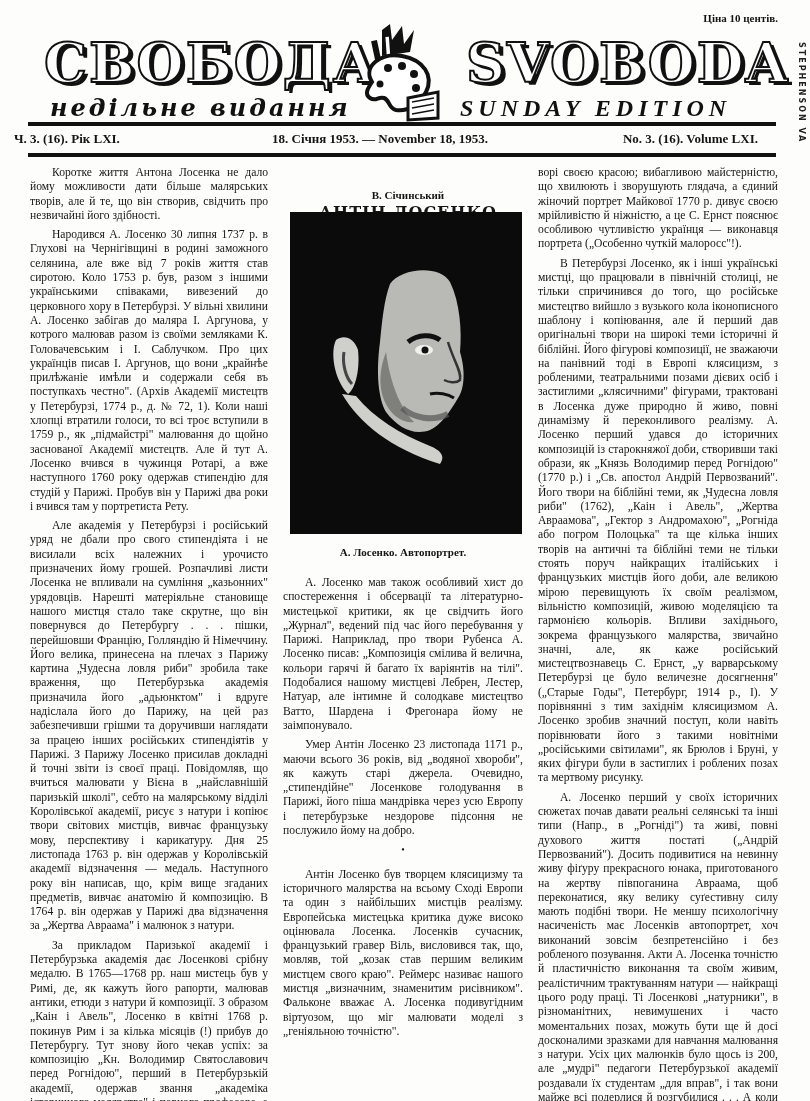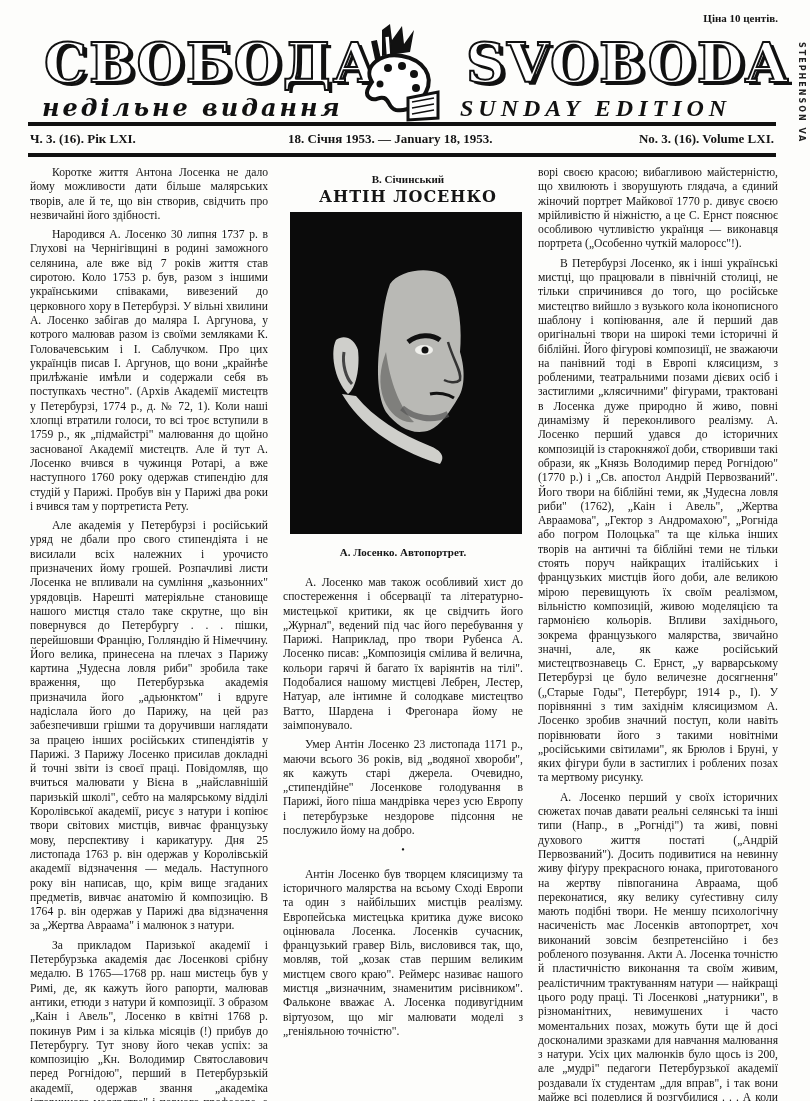--- a/index.html
+++ b/index.html
@@ -19,47 +19,47 @@
     position: absolute; top: 14px; font-family: "DejaVu Serif", serif; font-weight: bold;
     font-size: 54px; letter-spacing: 2px; color: #fff;
     -webkit-text-stroke: 2px #111; text-shadow: 4px 3px 0 #111; line-height: 1;
   }
   .mast-title.ua { left: 14px; text-align: right; }
   .mast-title.en { left: 436px; }
   .mast-sub {
     position: absolute; top: 74px; font-family: "DejaVu Serif", serif; font-style: italic; font-weight: bold;
     font-size: 24px; letter-spacing: 3px; color: #111; line-height: 1;
   }
-  .mast-sub.ua { left: 12px; }
+  .mast-sub.ua { left: 20px; }
   .mast-sub.en { left: 430px; letter-spacing: 5px; font-family: Liberation Serif, serif; }
   .emblem { position: absolute; left: 322px; top: 0; width: 90px; height: 100px; }
 
   .rule { position: absolute; left: 28px; width: 748px; background: #111; }
   .rule.r1 { top: 122px; height: 4px; }
   .rule.r2 { top: 153px; height: 4px; }
   .dateline {
-    position: absolute; top: 131px; left: 30px; width: 744px; height: 18px;
+    position: absolute; top: 131px; left: 14px; width: 744px; height: 18px;
     font-family: "Liberation Serif", serif; font-weight: bold; font-size: 13px;
   }
   .dateline span { position: absolute; top: 0; white-space: nowrap; }
   .dl-left { left: 0; }
   .dl-mid { left: 258px; }
   .dl-right { right: 0; }
 
   .col {
     position: absolute; top: 166px; font-family: "Liberation Serif", serif;
     font-size: 11.6px; line-height: 14.3px; text-align: justify; hyphens: auto;
   }
   .col p { margin: 0 0 5px 0; text-indent: 22px; }
   .c1 { left: 30px; width: 238px; }
   .c2-top { left: 288px; top: 172px; width: 240px; text-align: center; }
   .c2 { left: 283px; top: 576px; width: 240px; }
   .c3 { left: 538px; top: 166px; width: 240px; }
 
-  .byline { font-size: 11px; font-weight: bold; margin-bottom: 4px; }
+  .byline { font-size: 11px; font-weight: bold; margin-bottom: 4px; margin-top: 16px; }
   .headline { font-family: "DejaVu Serif", serif; font-size: 16px; font-weight: bold; letter-spacing: 1px; margin: 0; }
   .portrait {
     position: absolute; left: 290px; top: 212px; width: 232px; height: 322px;
     background: #0b0b0b; overflow: hidden;
   }
   .caption {
     position: absolute; left: 283px; top: 546px; width: 240px; text-align: center;
     font-family: "Liberation Serif", serif; font-size: 11px; font-weight: bold;
   }
   .divider-dot { text-align: center; margin: 4px 0 10px 0; font-size: 10px; text-indent: 0 !important; }
@@ -91,21 +91,21 @@
     <path d="M60 80 L82 76 M60 86 L82 82 M60 92 L82 88" stroke="#111" stroke-width="1.5"></path>
   </svg>
 
   <div class="mast-title en">SVOBODA</div>
   <div class="mast-sub en">SUNDAY EDITION</div>
 </div>
 
 <div class="rule r1"></div>
 <div class="dateline">
   <span class="dl-left">Ч. 3. (16). Рік LXI.</span>
-  <span class="dl-mid">18. Січня 1953. — January 18, 1953.</span>
+  <span class="dl-mid">18. Січня 1953. — November 18, 1953.</span>
   <span class="dl-right">No. 3. (16). Volume LXI.</span>
 </div>
 <div class="rule r2"></div>
 
 <div class="col c1">
   <p>Коротке життя Антона Лосенка не дало йому можливости дати більше малярських творів, але й те, що він створив, свідчить про незвичайні його здібності.</p>
   <p>Народився А. Лосенко 30 липня 1737 р. в Глухові на Чернігівщині в родині заможного селянина, але вже від 7 років життя став сиротою. Коло 1753 р. був, разом з іншими українськими співаками, вивезений до церковного хору в Петербурзі. У вільні хвилини А. Лосенко забігав до маляра І. Аргунова, у котрого малював разом із своїми земляками К. Головачевським і І. Саблучком. Про цих українців писав І. Аргунов, що вони „крайнѣе прилѣжаніе имѣли и содержали себя въ поступкахъ честно". (Архів Академії мистецтв у Петербурзі, 1774 р., д. № 72, 1). Коли наші хлопці втратили голоси, то всі троє вступили в 1759 р., як „підмайстрі" малювання до щойно заснованої Академії мистецтв. Але й тут А. Лосенко вчився в чужинця Ротарі, а вже наступного 1760 року одержав стипендію для студій у Парижі. Пробув він у Парижі два роки і вчився там у портретиста Рету.</p>
   <p>Але академія у Петербурзі і російський уряд не дбали про свого стипендіята і не висилали всіх належних і урочисто призначених йому грошей. Розпачливі листи Лосенка не впливали на сумління „казьонних" урядовців. Нарешті матеріяльне становище нашого мистця стало таке скрутне, що він повернувся до Петербургу . . . пішки, перейшовши Францію, Голляндію й Німеччину. Його велика, принесена на плечах з Парижу картина „Чудесна ловля риби" зробила таке враження, що Петербурзька академія призначила його „адьюнктом" і вдруге надіслала його до Парижу, на цей раз забезпечивши грішми та доручивши наглядати за працею інших російських стипендіятів у Парижі. З Парижу Лосенко присилав докладні й точні звіти із своєї праці. Повідомляв, що вчиться малювати у Вієна в „найславнішій паризькій школі", себто на малярському відділі Королівської академії, рисує з натури і копіює твори світових мистців, вивчає французьку мову, перспективу і карикатуру. Дня 25 листопада 1763 р. він одержав у Королівській академії відзначення — медаль. Наступного року він написав, що, крім вище згаданих предметів, вивчає анатомію й композицію. В 1764 р. він одержав у Парижі два відзначення за „Жертва Авраама" і малюнок з натури.</p>
   <p>За прикладом Паризької академії і Петербурзька академія дає Лосенкові срібну медалю. В 1765—1768 рр. наш мистець був у Римі, де, як кажуть його рапорти, малював антики, етюди з натури й композиції. З образом „Каін і Авель", Лосенко в квітні 1768 р. покинув Рим і за кілька місяців (!) прибув до Петербургу. Тут знову його чекав успіх: за композицію „Кн. Володимир Святославович перед Рогнідою", перший в Петербурзькій академії, одержав звання „академіка історичного малярства" і повного професора, а в 1773 р. став ректором академії.</p>
 

